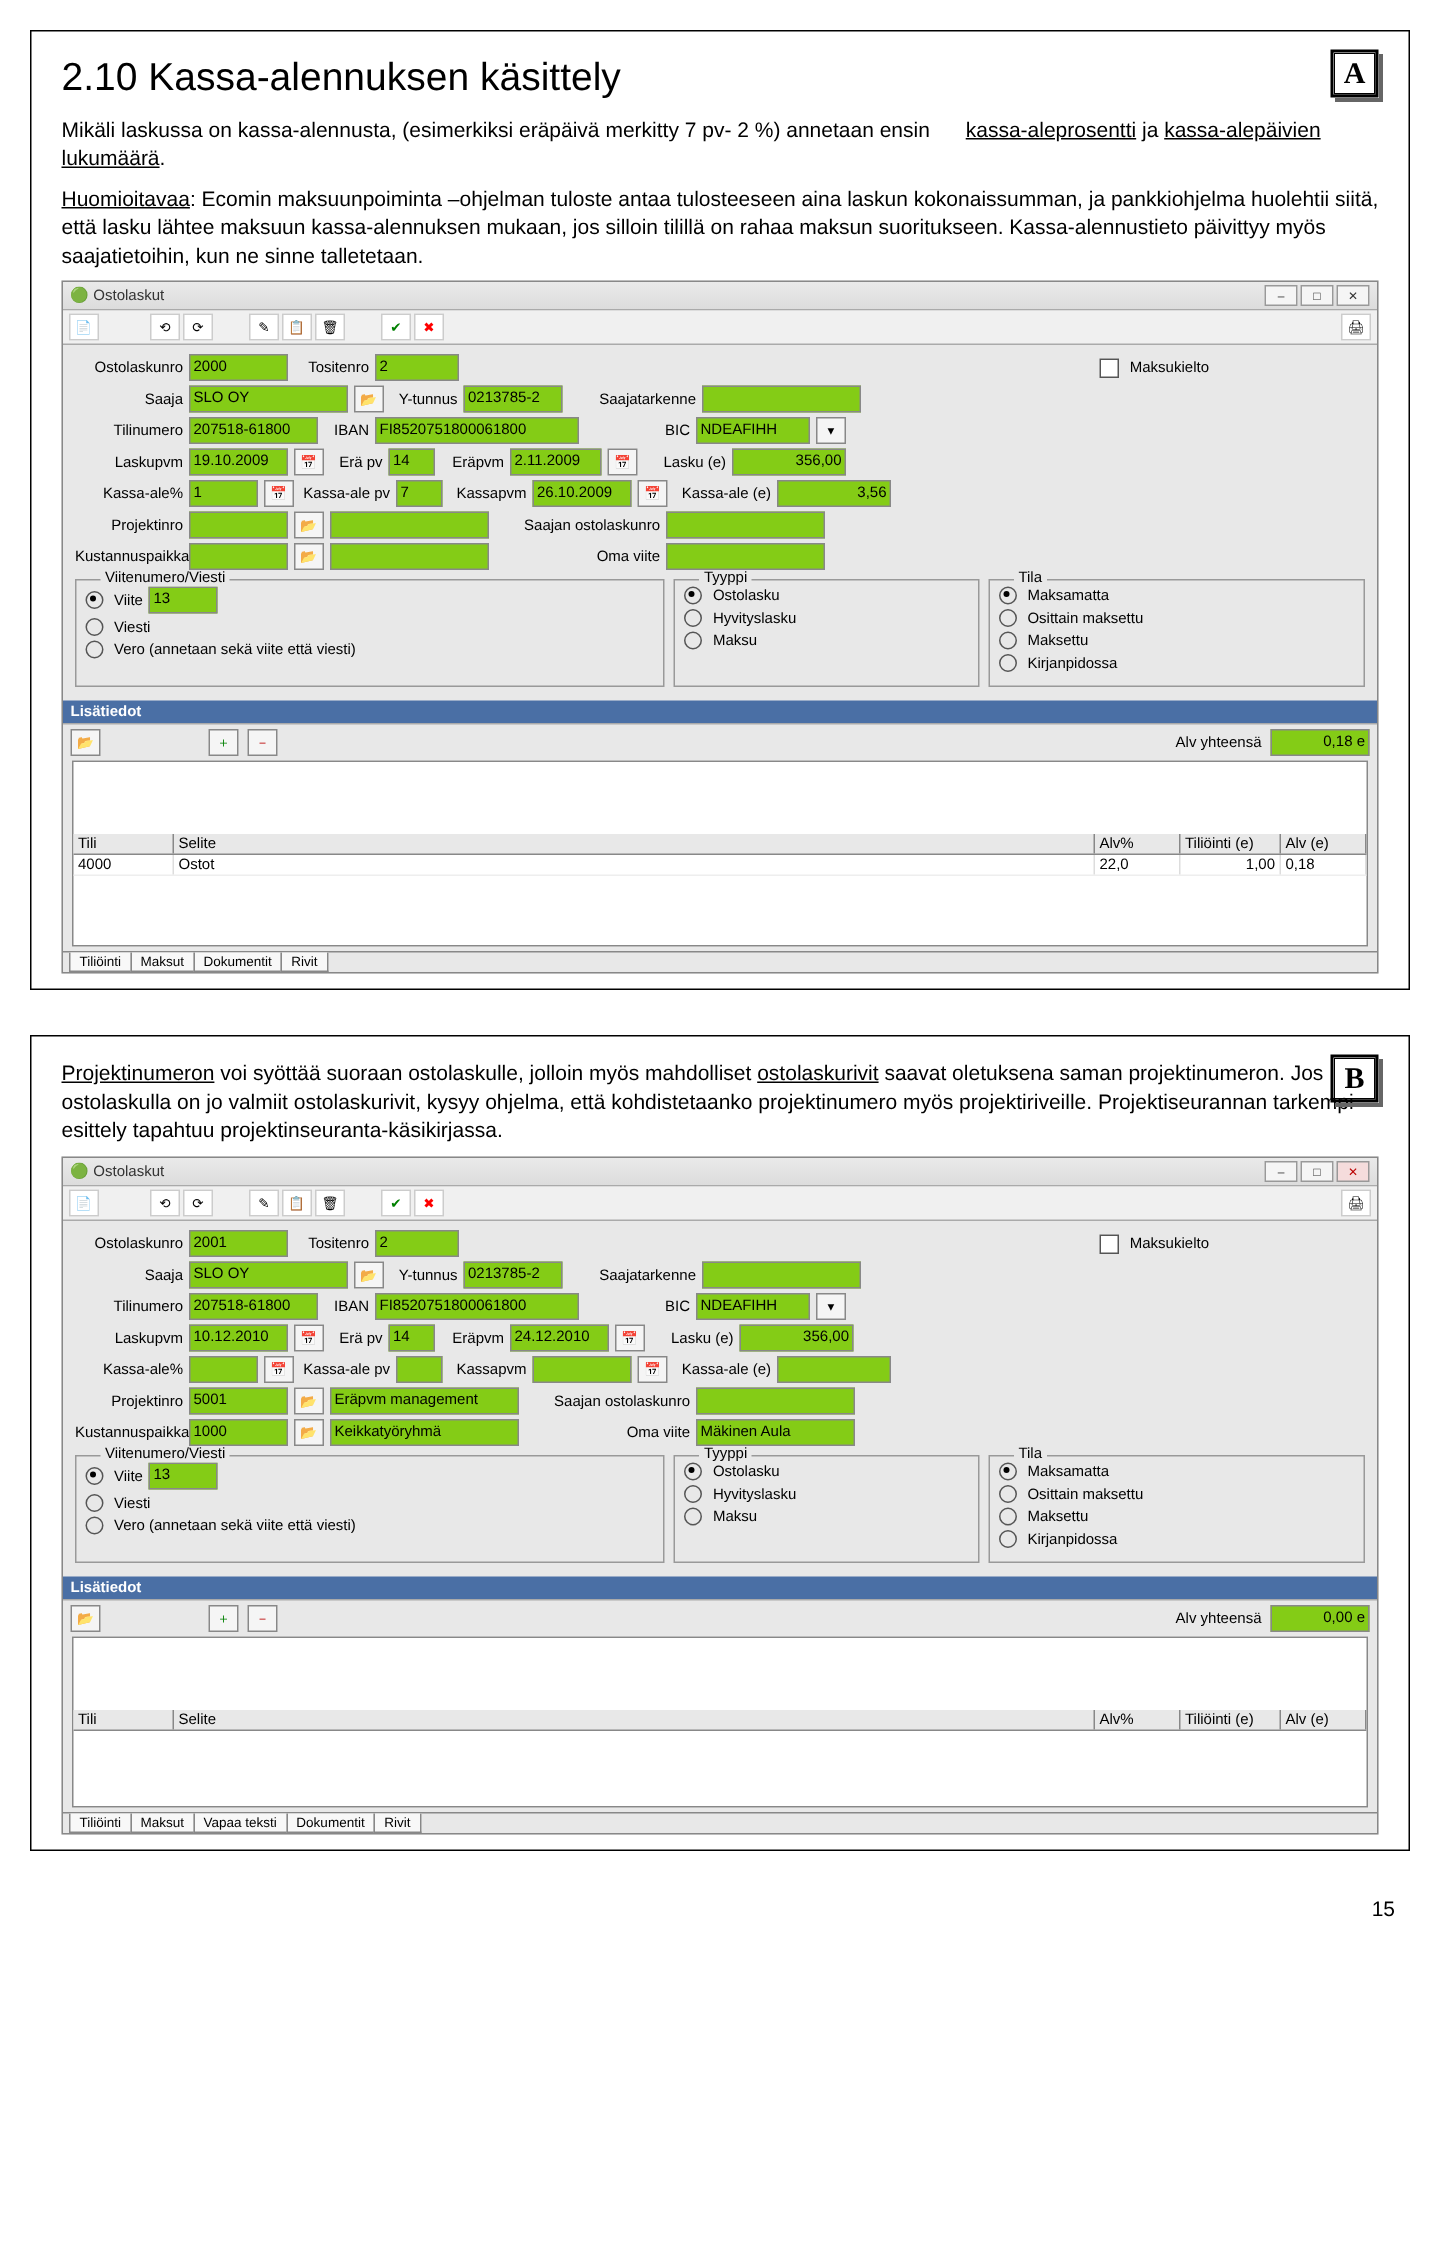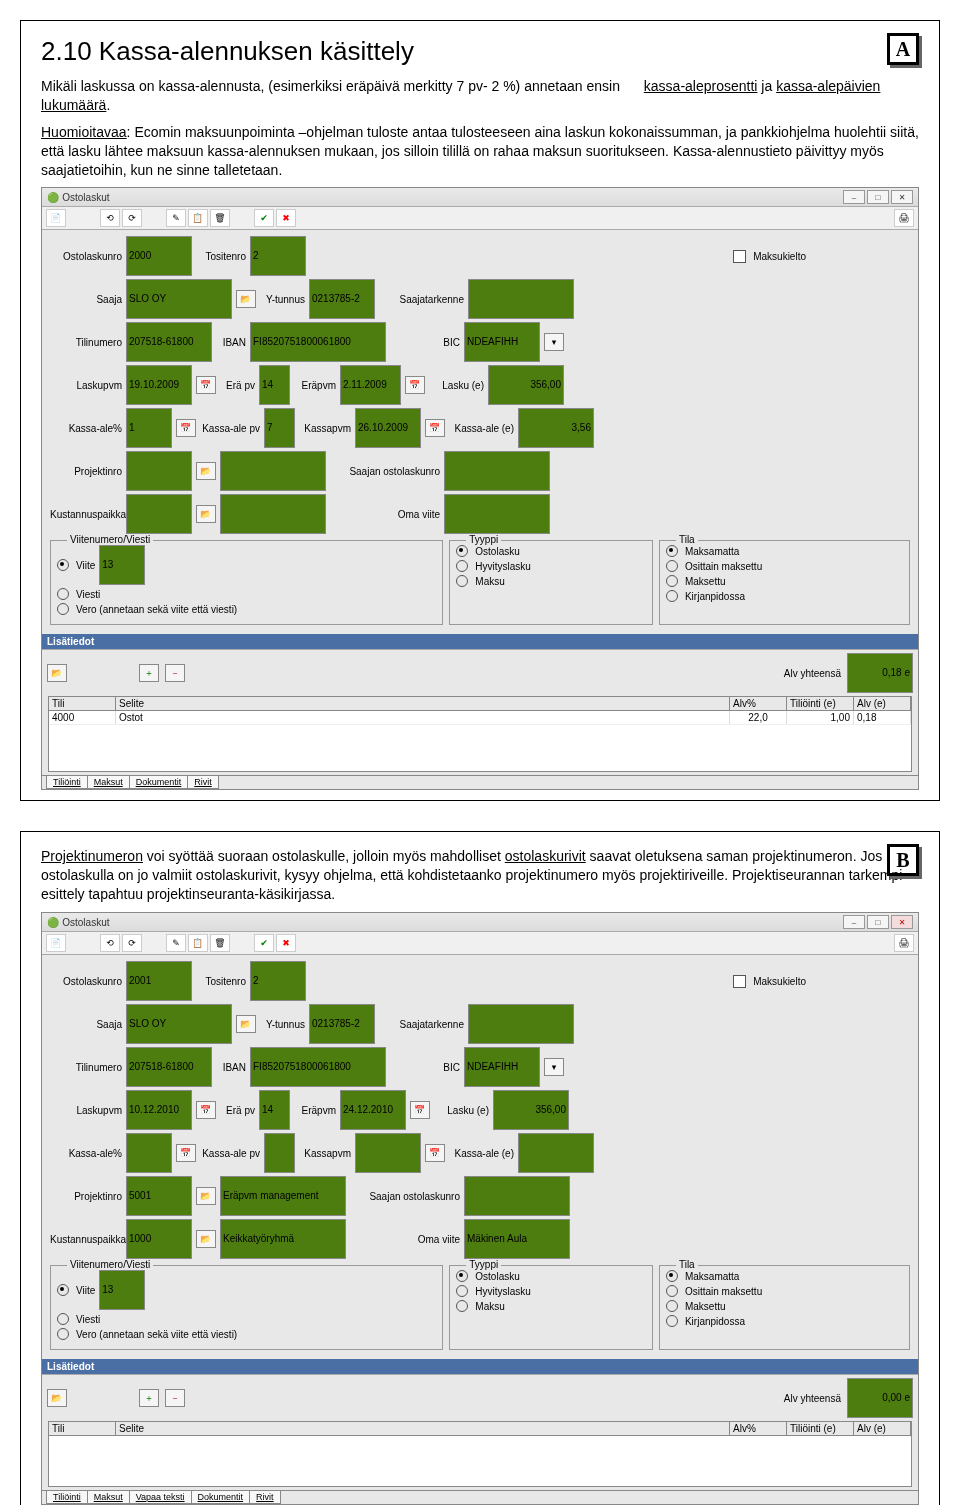--- a/index.html
+++ b/index.html
@@ -69,39 +69,39 @@
     display: flex;
     align-items: center;
     gap: 2px;
   }
   .tbtn { width:18px; height:16px; border:1px solid #ccc; background:#fff; font-size:9px; display:flex; align-items:center; justify-content:center;}
   .spacer { flex: 1; }
   .form-area { padding: 6px 8px; background:#e8e8e8; }
   .form-row { display:flex; align-items:center; gap:4px; margin-bottom:3px; flex-wrap:nowrap;}
   .lbl { text-align:right; font-size:10px; color:#000; flex:0 0 auto; white-space:nowrap;}
   .inp {
-    height: 16px; background:#4d7c0f; border:1px solid #888; padding:11px 2px; font-size:10px; line-height:16px;
+    height: 16px; background:#84cc16; border:1px solid #888; padding:0 2px; font-size:10px; line-height:16px;
     flex:0 0 auto; overflow:hidden; white-space:nowrap;
   }
   .small-btn { width:18px; height:16px; border:1px solid #888; background:#f5f5f5; display:flex; align-items:center; justify-content:center; font-size:9px;}
   .checkbox { width:11px; height:11px; border:1px solid #555; background:#fff; display:inline-block; margin-right:3px;}
   .group-box { border:1px solid #999; padding:4px 6px 6px 6px; margin:3px 0; position:relative; background:#e8e8e8;}
   .group-title { position:absolute; top:-7px; left:16px; background:#e8e8e8; padding:0 3px; font-size:10px;}
   .radio { width:10px; height:10px; border:1px solid #555; border-radius:50%; display:inline-block; margin-right:3px; vertical-align:middle; position:relative;}
   .radio.checked::after { content:''; position:absolute; width:4px; height:4px; background:#000; border-radius:50%; top:2px; left:2px;}
   .group-flex { display:flex; gap:6px; align-items:stretch;}
   .blue-bar { background:#4a6fa5; color:#fff; font-size:10px; padding:2px 5px; font-weight:bold;}
   .sub-bar { background:#e8e8e8; padding:3px 5px; display:flex; align-items:center; gap:6px; border-top:1px solid #aaa;}
   .table-area { background:#fff; border:1px solid #888; margin:0 6px 3px 6px;}
-  .thead { display:flex; background:#e8e8e8; border-bottom:1px solid #888;}
+  .thead { display:flex; background:#e8e8e8; border-bottom:1px solid #888;margin-top:48px;}
   .th { border-right:1px solid #888; padding:1px 3px; font-size:10px; }
   .tbody { min-height:60px; }
   .trow { display:flex; border-bottom:1px solid #eee;}
   .td { border-right:1px solid #ddd; padding:1px 3px; font-size:10px; }
-  .tabs-bottom { display:flex; background:#e8e8e8; border-top:1px solid #888; padding:0 4px;text-decoration:underline;}
+  .tabs-bottom { display:flex; background:#e8e8e8; border-top:1px solid #888; padding:0 4px;}
   .tab { border:1px solid #888; border-top:none; background:#f8f8f8; padding:1px 6px; font-size:9px; margin-right:-1px;}
   .page-num { text-align:right; font-size:14px; margin-top:30px; padding-right:10px;}
 </style>
 </head>
 <body>
 
 <div class="section">
   <div class="badge">A</div>
   <h2 class="section-title">2.10 Kassa-alennuksen käsittely</h2>
 
@@ -279,21 +279,21 @@
         <div class="th" style="width:60px">Tili</div>
         <div class="th" style="flex:1">Selite</div>
         <div class="th" style="width:50px">Alv%</div>
         <div class="th" style="width:60px">Tiliöinti (e)</div>
         <div class="th" style="width:50px">Alv (e)</div>
       </div>
       <div class="tbody">
         <div class="trow">
           <div class="td" style="width:60px;text-align:left">4000</div>
           <div class="td" style="flex:1">Ostot</div>
-          <div class="td" style="width:50px;text-align:center">22,0</div>
+          <div class="td" style="width:50px;text-align:left">22,0</div>
           <div class="td" style="width:60px;text-align:right">1,00</div>
           <div class="td" style="width:50px;text-align:left">0,18</div>
         </div>
       </div>
     </div>
     <div class="tabs-bottom">
       <span class="tab">Tiliöinti</span>
       <span class="tab">Maksut</span>
       <span class="tab">Dokumentit</span>
       <span class="tab">Rivit</span>

